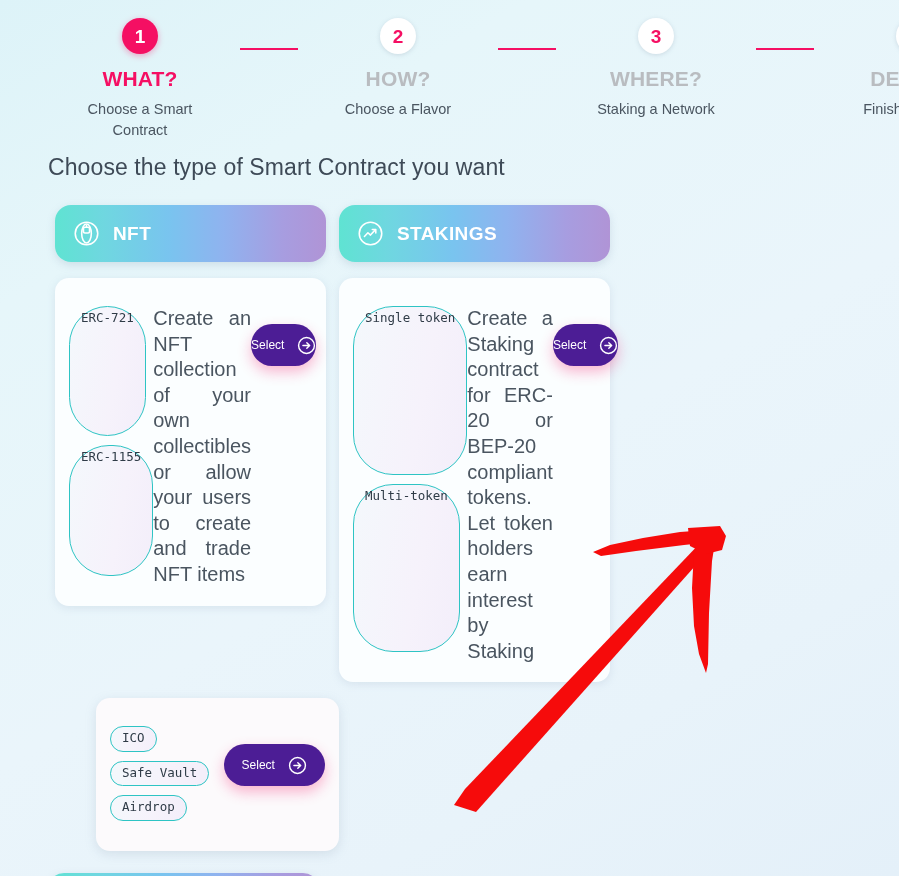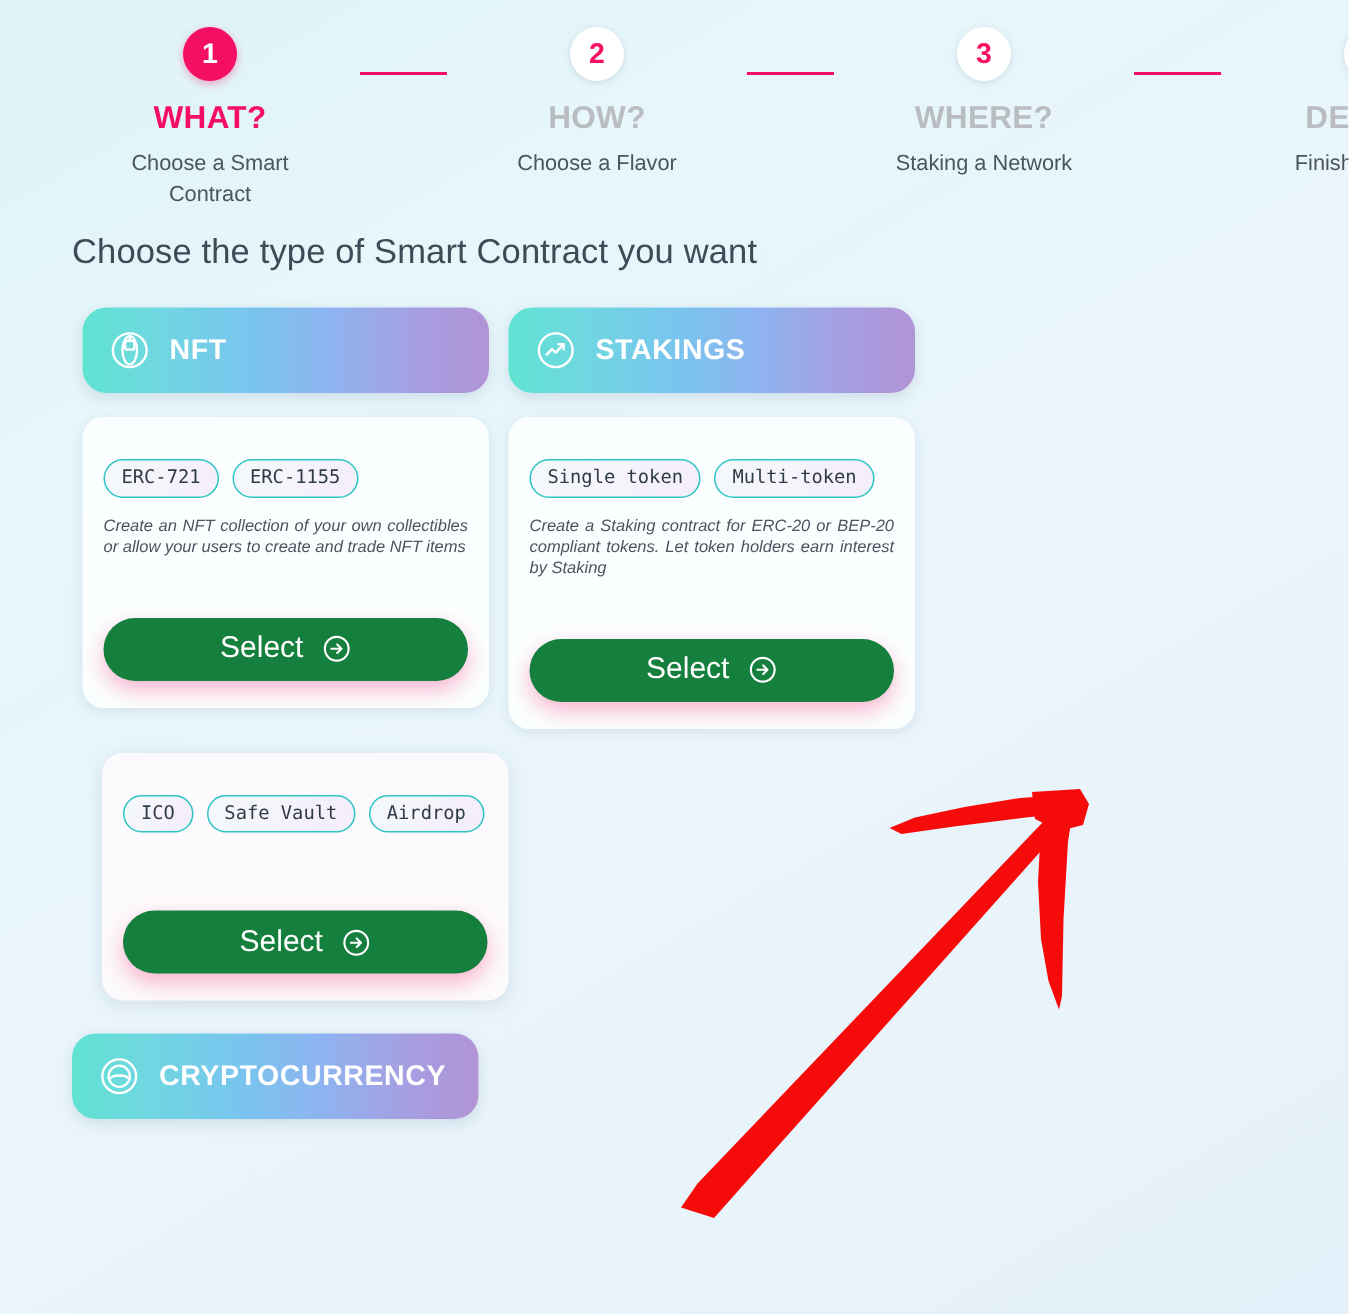--- a/index.html
+++ b/index.html
@@ -132,25 +132,26 @@
     white-space: nowrap;
   }
 
   .cat-card {
     margin-top: 16px;
     border-radius: 14px;
     background: #fbfeff;
     box-shadow: 0 2px 8px rgba(130,150,175,0.18);
     padding: 28px 14px 18px 14px;
     display: flex;
-    flex-direction: column;
+    flex-direction: row;
   }
   .cat-card.highlight {
     background: #fcfafc;
     box-shadow: 0 3px 11px rgba(130,150,175,0.22);
+    margin-left: 28px;
   }
 
   .tags {
     display: flex;
     flex-wrap: wrap;
     gap: 9px;
     margin-bottom: 12px;
   }
 
   .tag {
@@ -159,39 +160,38 @@
     padding: 5px 11px 6px 11px;
     font-family: "DejaVu Sans Mono", monospace;
     font-size: 12.5px;
     color: #2f3b47;
     background: linear-gradient(100deg, #f4f8fc 0%, #f6f2fb 60%, #f3eefa 100%);
     white-space: nowrap;
     line-height: 1;
   }
 
   .desc {
-    font-size: 11px;
+    font-size: 20px;
     line-height: 1.28;
     color: #4a5560;
     text-align: justify;
     text-justify: inter-word;
-    font-style: italic;
   }
 
   .spacer { flex: 1 1 auto; min-height: 22px; }
 
   .select-btn {
     margin-top: 18px;
     height: 42px;
     border: none;
     border-radius: 40px;
-    background: #15803d;
+    background: #4c1d95;
     color: #ffffff;
     font-family: "Liberation Sans", sans-serif;
-    font-size: 20px;
+    font-size: 12px;
     display: flex;
     align-items: center;
     justify-content: center;
     gap: 13px;
     cursor: pointer;
     box-shadow: 0 6px 14px rgba(245,15,99,0.30);
     width: 100%;
   }
   .select-btn .arrow-circ {
     width: 19px; height: 19px; flex: 0 0 19px;

